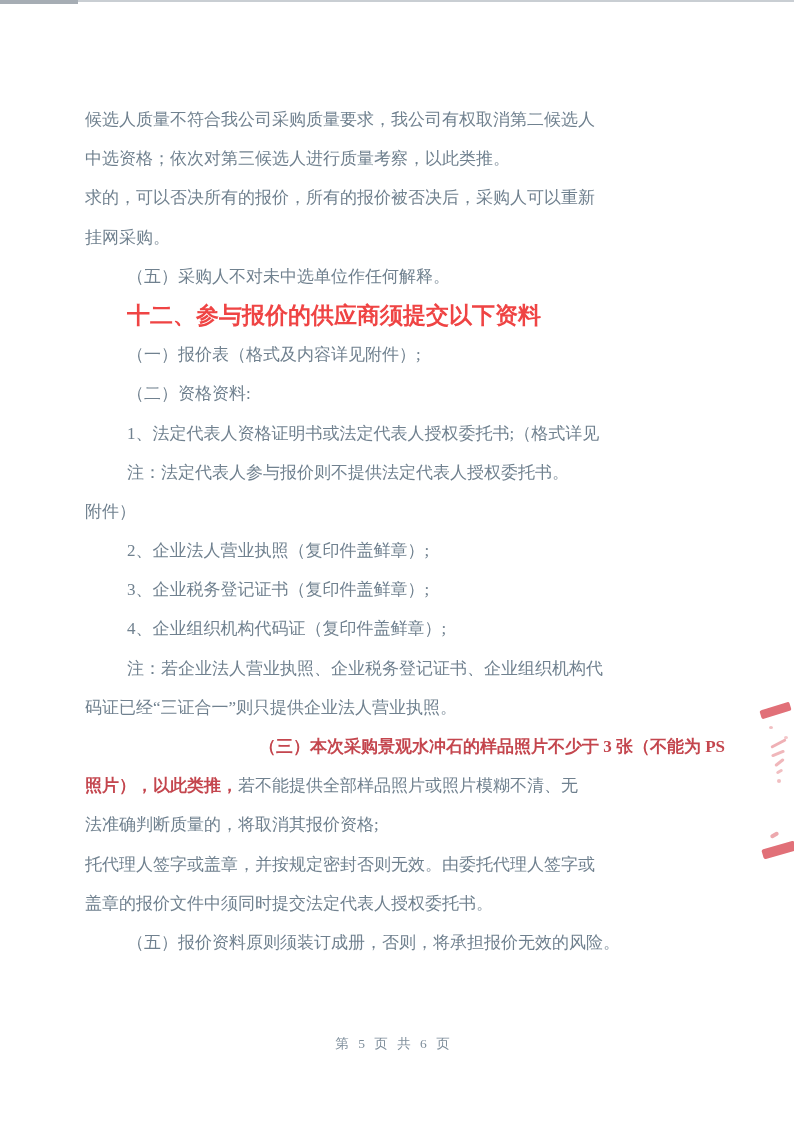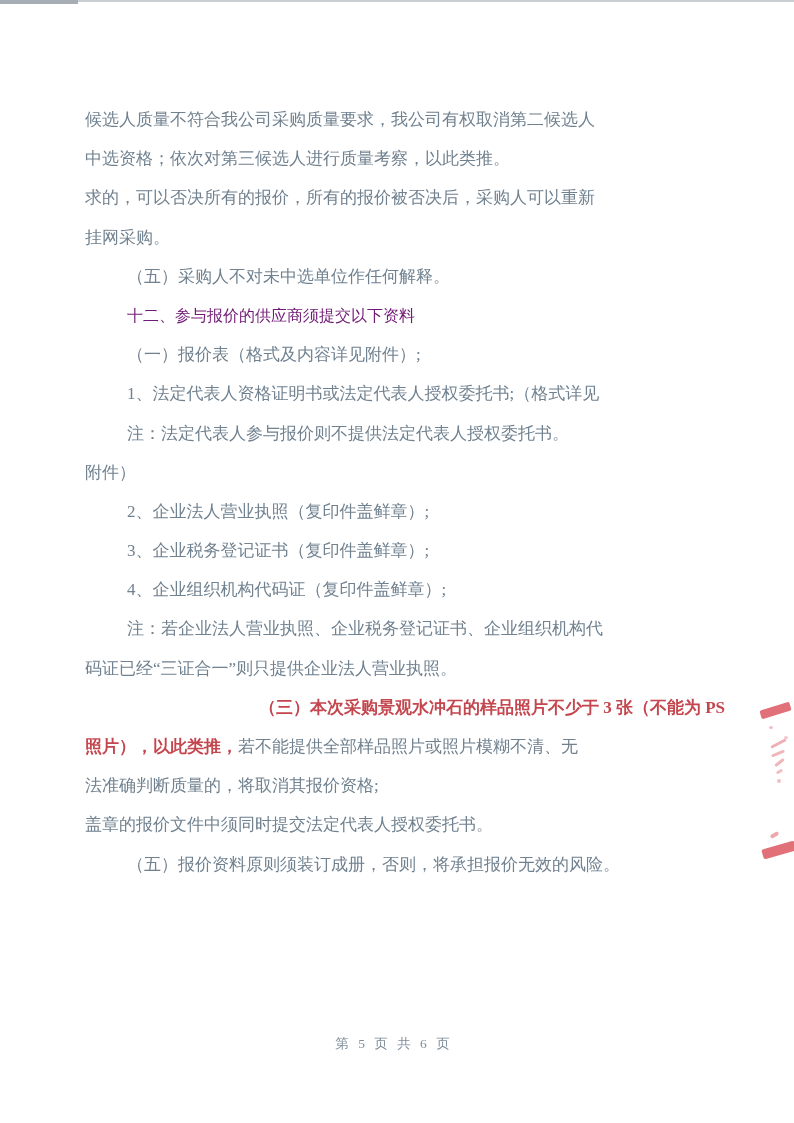--- a/index.html
+++ b/index.html
@@ -34,23 +34,23 @@
     height: 39.2px;
     line-height: 39.2px;
     font-size: 17px;
     color: #70818f;
     white-space: nowrap;
     letter-spacing: 0px;
   }
   .ind { padding-left: 42px; }
   .heading {
     font-family: "Liberation Sans", "DejaVu Sans", sans-serif;
-    font-weight: normal;
-    color: #701a75;
-    font-size: 16px;
+    font-weight: bold;
+    color: #ef4444;
+    font-size: 23px;
   }
   .red { color: #c4464e; font-weight: bold; text-align: right; }
   .footer {
     position: absolute;
     top: 1033px; left: 0;
     width: 788px; height: 22px;
     line-height: 22px;
     text-align: center;
     font-size: 13.5px;
     letter-spacing: 3px;
@@ -90,31 +90,33 @@
   <div class="scan-edge-dark"></div>
 
   <div class="content">
     <div class="line">候选人质量不符合我公司采购质量要求，我公司有权取消第二候选人</div>
     <div class="line">中选资格；依次对第三候选人进行质量考察，以此类推。</div>
     <div class="line">求的，可以否决所有的报价，所有的报价被否决后，采购人可以重新</div>
     <div class="line">挂网采购。</div>
     <div class="line ind">（五）采购人不对未中选单位作任何解释。</div>
     <div class="line ind heading">十二、参与报价的供应商须提交以下资料</div>
     <div class="line ind">（一）报价表（格式及内容详见附件）;</div>
+    <div class="line ind">（二）资格资料:</div>
     <div class="line ind">1、法定代表人资格证明书或法定代表人授权委托书;（格式详见</div>
     <div class="line ind">注：法定代表人参与报价则不提供法定代表人授权委托书。</div>
     <div class="line">附件）</div>
     <div class="line ind">2、企业法人营业执照（复印件盖鲜章）;</div>
     <div class="line ind">3、企业税务登记证书（复印件盖鲜章）;</div>
     <div class="line ind">4、企业组织机构代码证（复印件盖鲜章）;</div>
     <div class="line ind">注：若企业法人营业执照、企业税务登记证书、企业组织机构代</div>
     <div class="line">码证已经“三证合一”则只提供企业法人营业执照。</div>
     <div class="line ind red">（三）本次采购景观水冲石的样品照片不少于 3 张（不能为 PS</div>
     <div class="line"><span class="red">照片），以此类推，</span><span>若不能提供全部样品照片或照片模糊不清、无</span></div>
     <div class="line">法准确判断质量的，将取消其报价资格;</div>
+    <div class="line">托代理人签字或盖章，并按规定密封否则无效。由委托代理人签字或</div>
     <div class="line">盖章的报价文件中须同时提交法定代表人授权委托书。</div>
     <div class="line ind">（五）报价资料原则须装订成册，否则，将承担报价无效的风险。</div>
   </div>
 
   <div class="footer">第 5 页 共 6 页</div>
 
   <div class="stamp stamp-bar-top"></div>
   <div class="stamp stamp-dot-top"></div>
   <div class="stamp stamp-s1"></div>
   <div class="stamp stamp-s2"></div>

